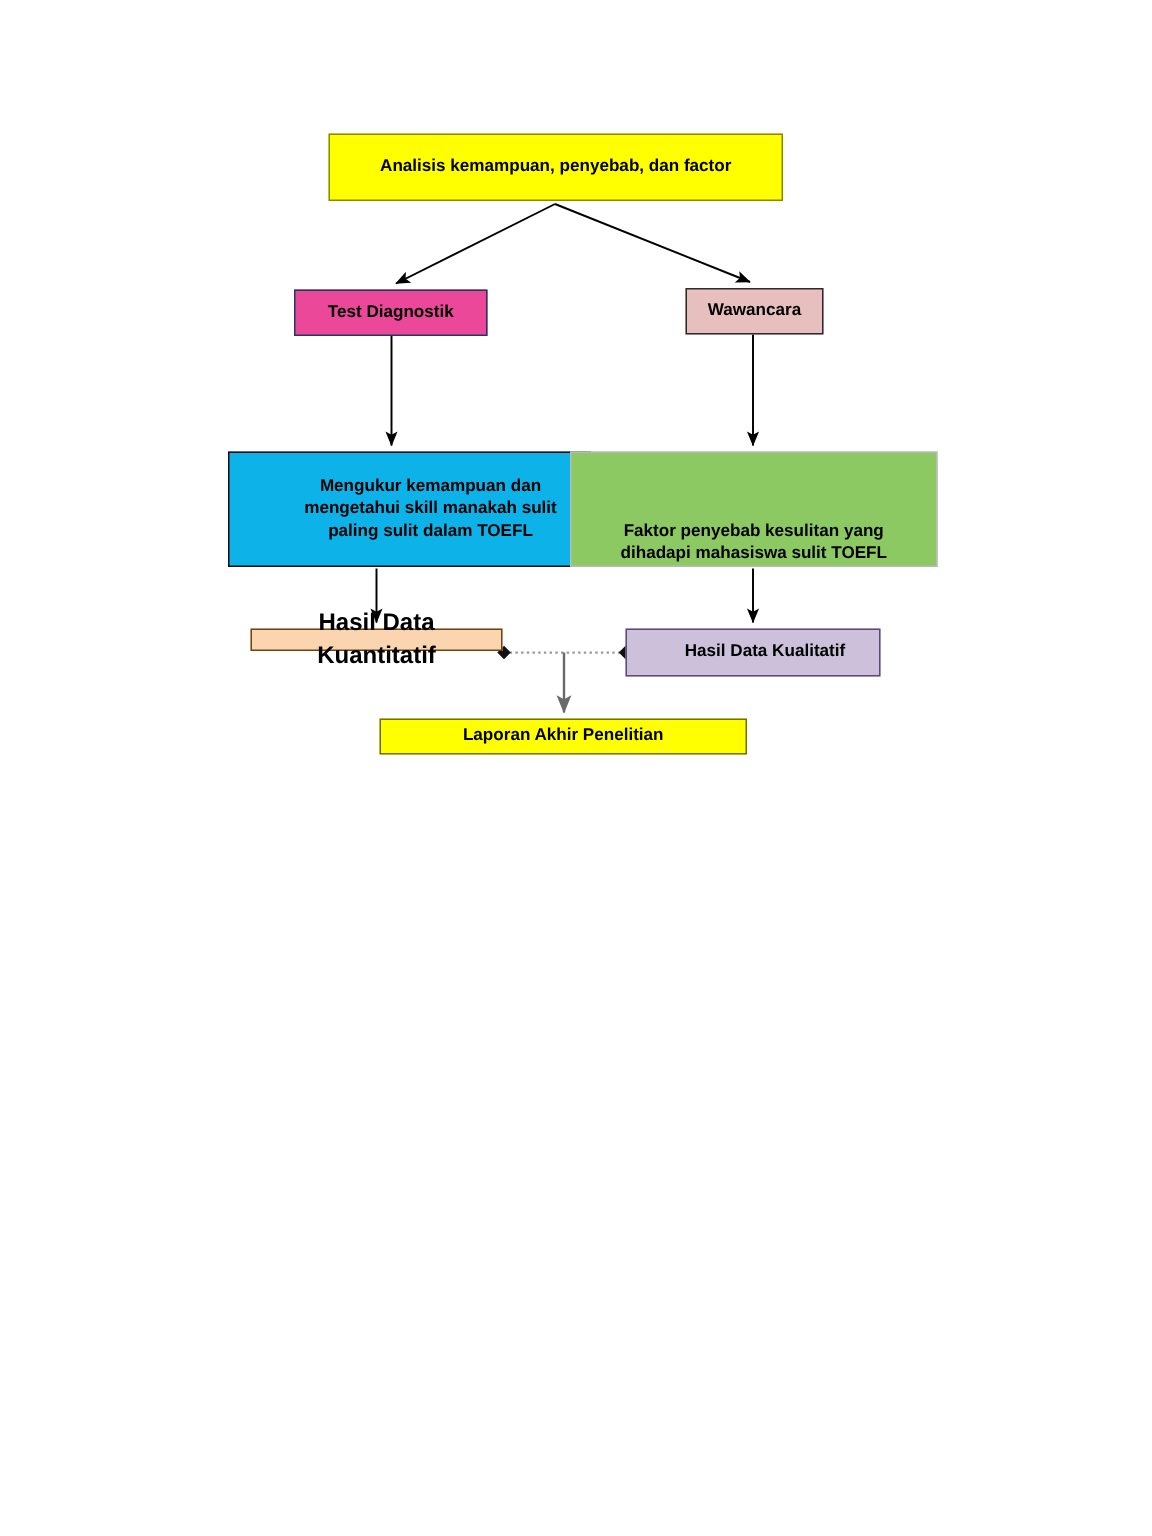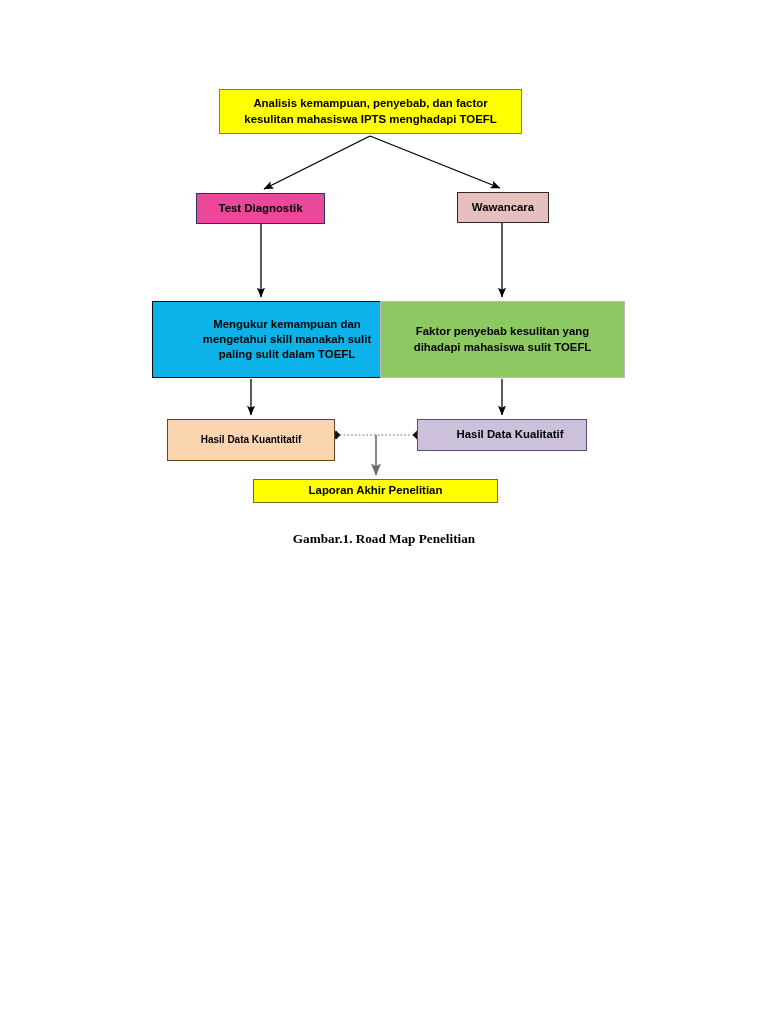--- a/index.html
+++ b/index.html
@@ -84,31 +84,32 @@
     padding-left: 28px;
   }
   #node-faktor {
     left: 380px;
     top: 301px;
     width: 245px;
     height: 77px;
     background: #8DC963;
     border: 1px solid #b9b9b9;
     font-size: 11.4px;
+    align-items: flex-end;
   }
 
   
   #node-kuantitatif {
     left: 167px;
     top: 419px;
     width: 168px;
-    height: 42px;
+    height: 15px;
     background: #FAD5B0;
     border: 1.5px solid #6b4415;
-    font-size: 10px;
+    font-size: 16px;
   }
   #node-kualitatif {
     left: 417px;
     top: 419px;
     width: 170px;
     height: 32px;
     background: #CCC0DA;
     border: 1.5px solid #5b4a7a;
     font-size: 11.4px;
     padding-left: 16px;
@@ -194,21 +195,20 @@
     </g>
 
     <g>
       <line x1="376" y1="435" x2="376" y2="475" stroke="#6a6a6a" stroke-width="1.6" marker-end="url(#arrowGray)"></line>
     </g>
   </svg>
 
   <div class="node" id="node-analisis">
     <span>
         <span>Analisis kemampuan, penyebab, dan factor</span>
-        <span>kesulitan mahasiswa IPTS  menghadapi TOEFL</span>
       </span>
   </div>
 
   <div class="node" id="node-test-diagnostik">
     <span>Test Diagnostik</span>
   </div>
 
   <div class="node" id="node-wawancara">
     <span>Wawancara</span>
   </div>
@@ -233,15 +233,14 @@
   </div>
 
   <div class="node" id="node-kualitatif">
     <span>Hasil Data Kualitatif</span>
   </div>
 
   <div class="node" id="node-laporan">
     <span>Laporan Akhir Penelitian</span>
   </div>
 
-  <div id="figure-caption">Gambar.1. Road Map Penelitian</div>
 
 </div>
 
 </body></html>

